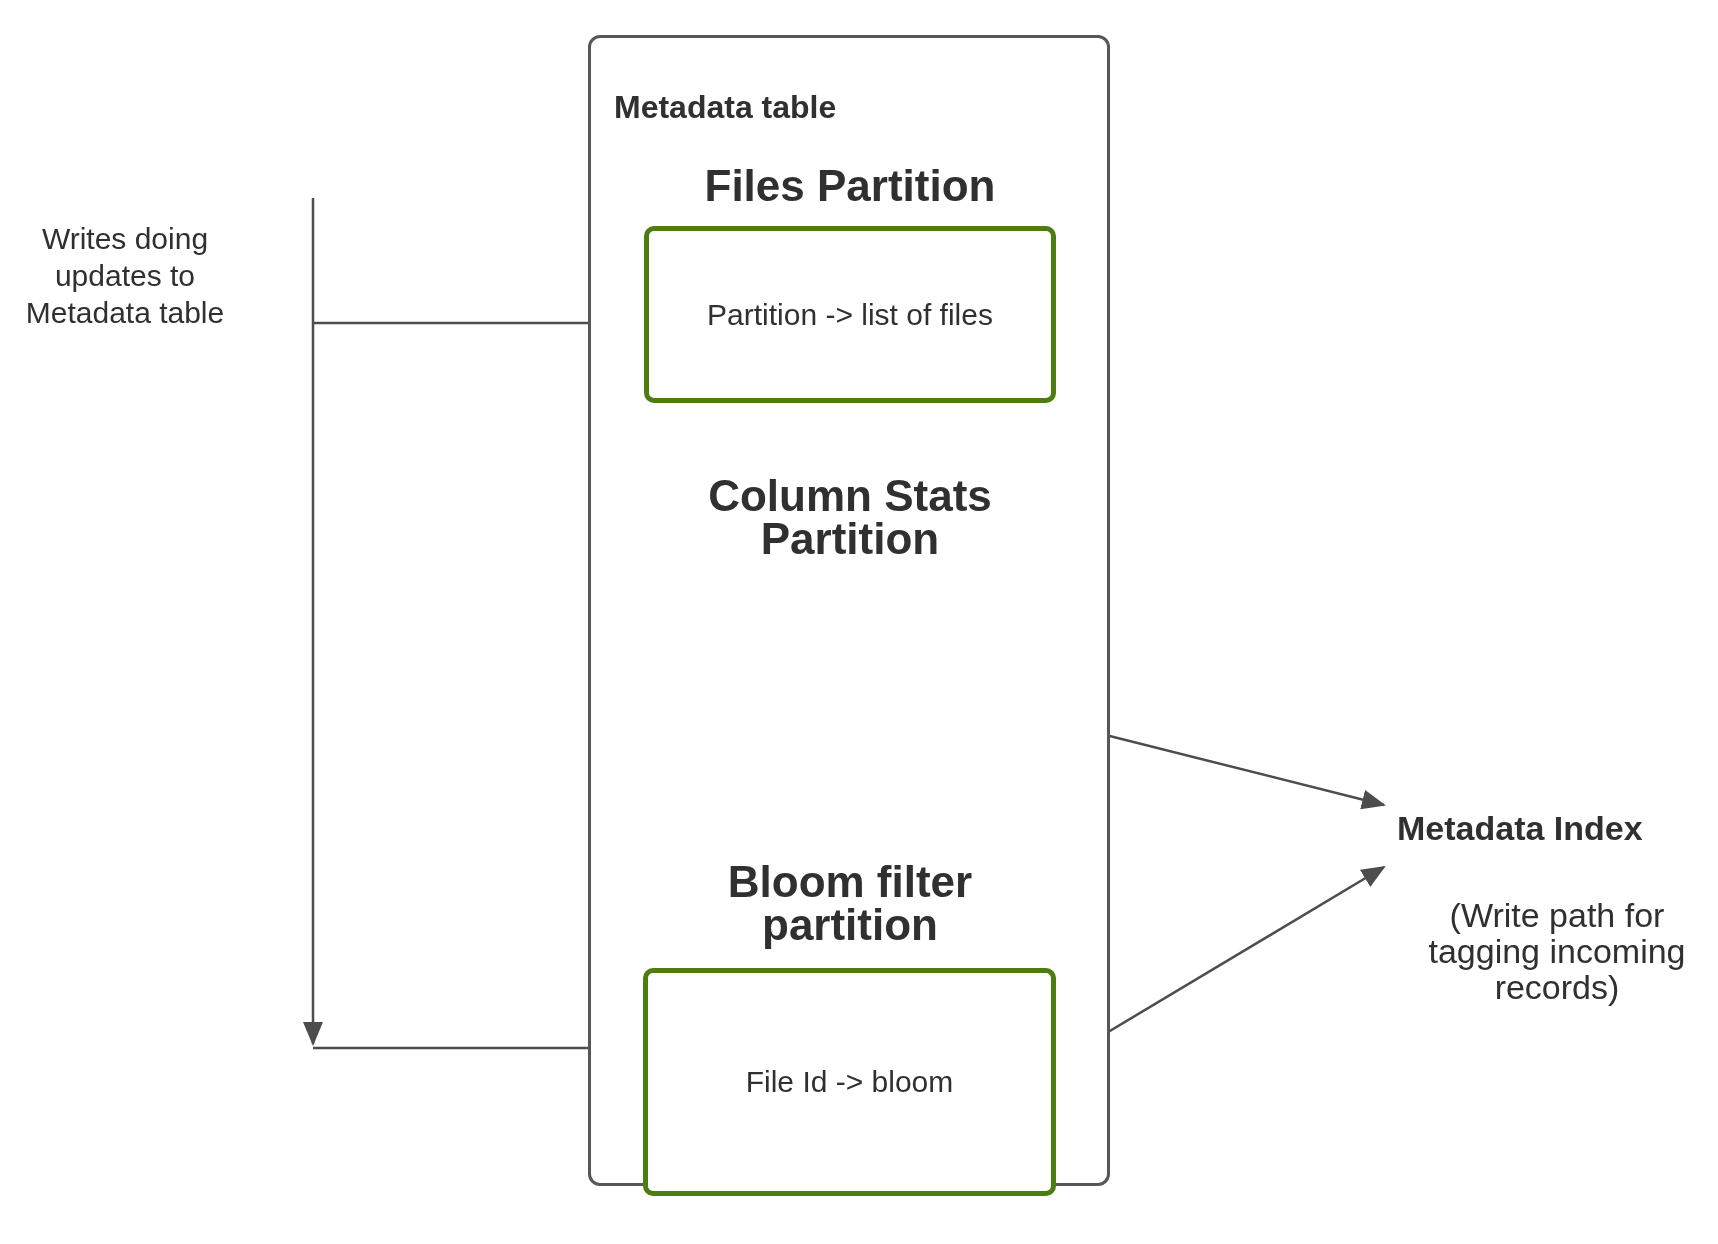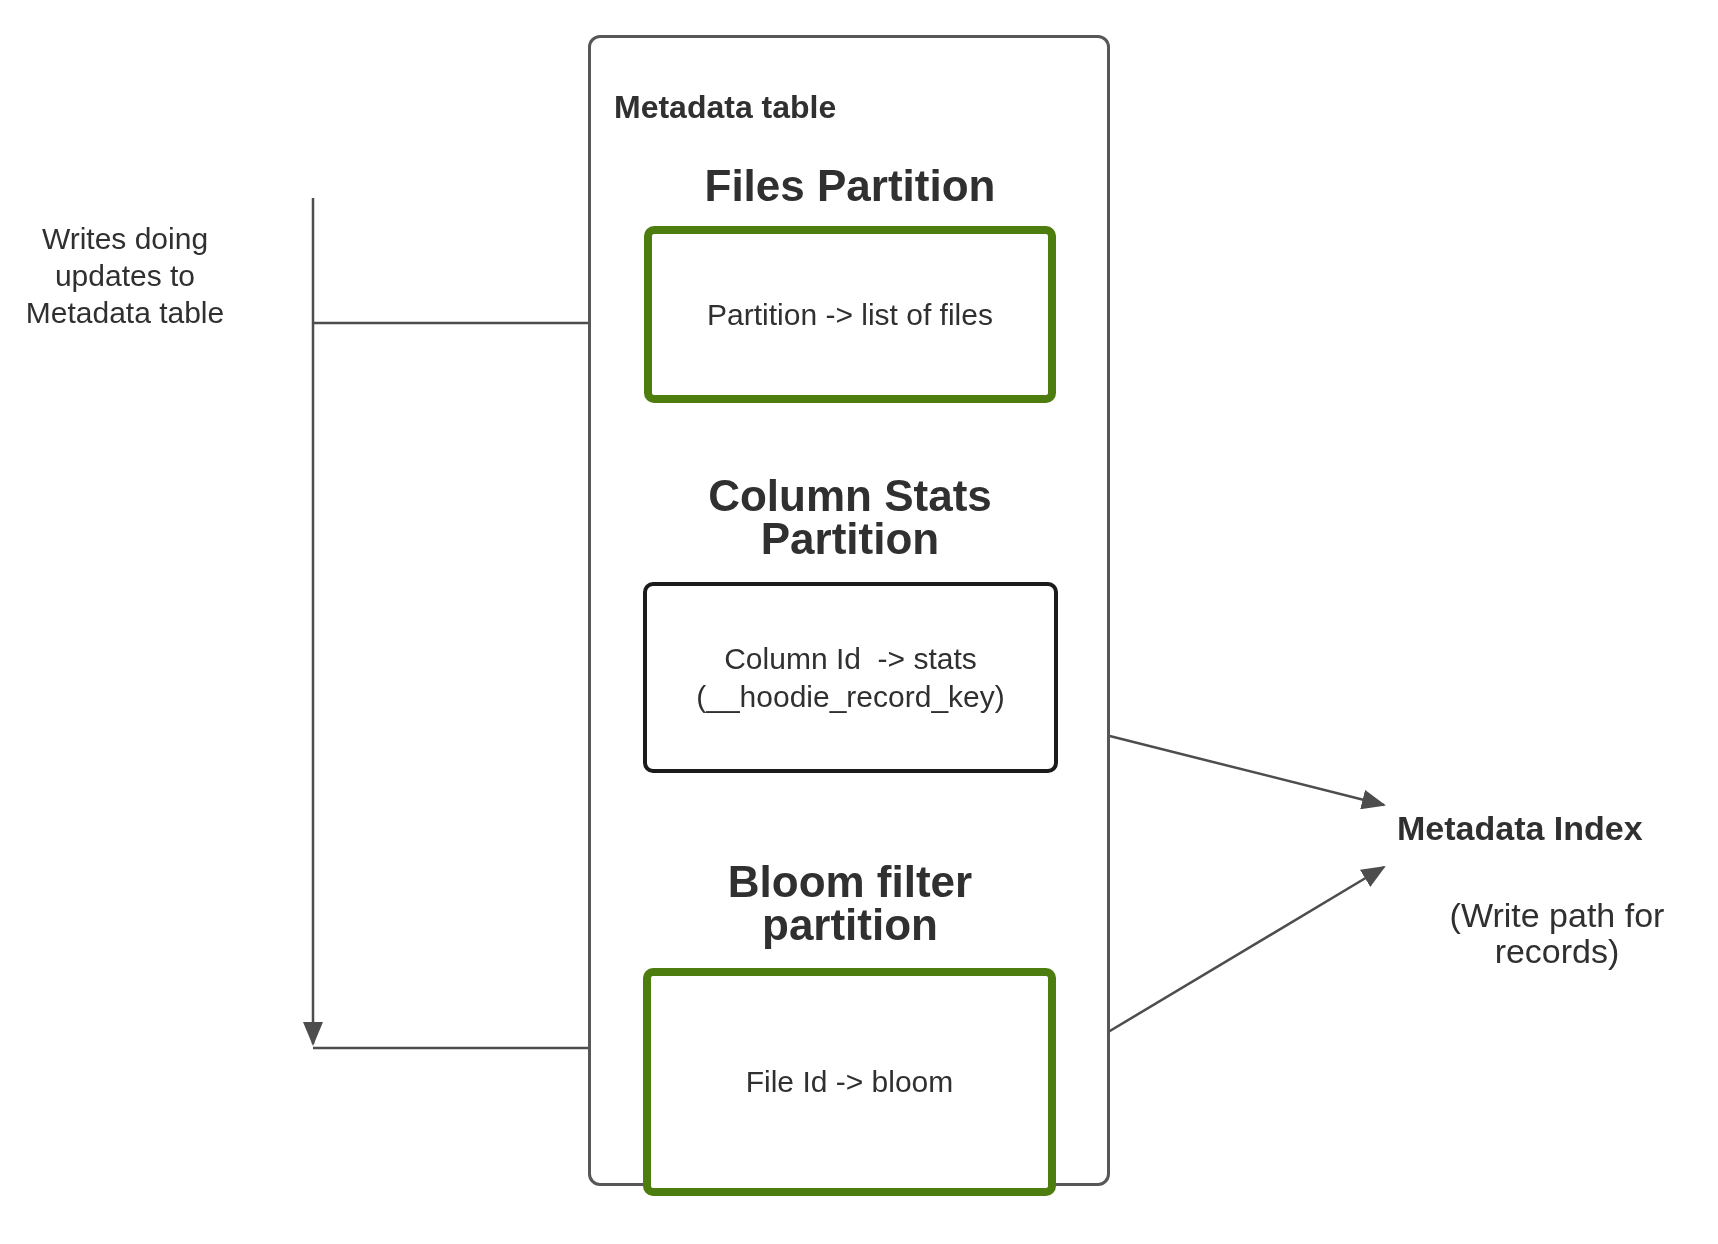--- a/index.html
+++ b/index.html
@@ -44,21 +44,21 @@
     left: 650px; width: 400px;
     text-align: center;
     font-size: 44px; font-weight: bold; line-height: 43px;
   }
   .h-files  { top: 164px; }
   .h-stats  { top: 474px; }
   .h-bloom  { top: 860px; }
 
   .inner-box {
     box-sizing: border-box;
-    border: 8px solid #4d7c0f;
+    border: 5px solid #4d7c0f;
     border-radius: 10px;
     background: #ffffff;
     display: flex;
     flex-direction: column;
     align-items: center;
     justify-content: center;
     text-align: center;
     font-size: 30px; line-height: 38px;
   }
   .box-files { left: 644px; top: 226px; width: 412px; height: 177px; }
@@ -111,32 +111,29 @@
 
   <div class="abs part-heading h-files">Files Partition</div>
   <div class="abs inner-box box-files">
     <div>Partition -&gt; list of files</div>
   </div>
 
   <div class="abs part-heading h-stats">
     <div>Column Stats</div>
     <div>Partition</div>
   </div>
-  <div class="abs inner-box box-stats">
-    <div class="pre">Column Id  -&gt; stats</div>
-    <div class="pre">(__hoodie_record_key)</div>
-  </div>
 
   <div class="abs part-heading h-bloom">
     <div>Bloom filter</div>
     <div>partition</div>
   </div>
   <div class="abs inner-box box-bloom">
     <div>File Id -&gt; bloom</div>
   </div>
 
   <div class="abs index-title">Metadata Index</div>
   <div class="abs index-sub">
     <div>(Write path for</div>
+    <div>tagging incoming</div>
     <div>records)</div>
   </div>
 
 </div>
 
 </body></html>

